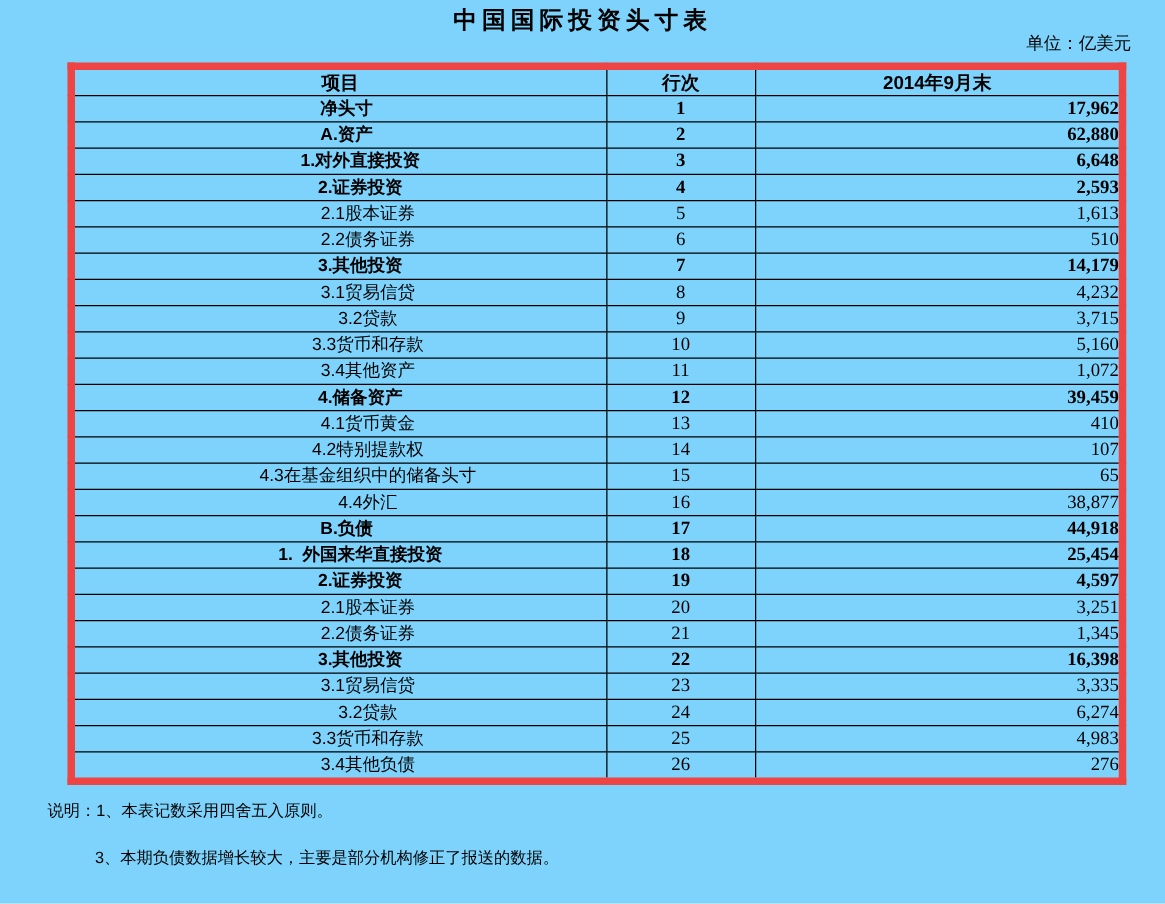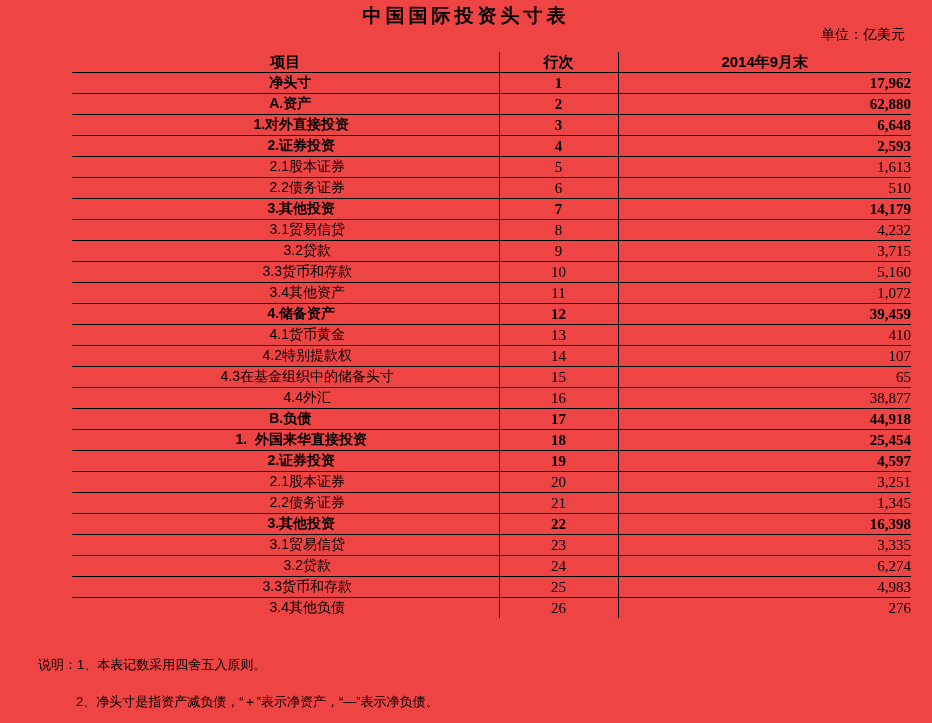--- a/index.html
+++ b/index.html
@@ -4,21 +4,21 @@
 <style>
   html, body {
     margin: 0;
     padding: 0;
     background: #ffffff;
   }
   .page {
     position: relative;
     width: 932px;
     height: 723px;
-    background: #ef4444;
+    background: #7dd3fc;
     color: #000000;
     font-family: "Liberation Sans", sans-serif;
     overflow: hidden;
   }
   .title {
     position: absolute;
     top: 3px;
     left: 0;
     width: 932px;
     text-align: center;
@@ -29,26 +29,26 @@
   }
   .unit {
     position: absolute;
     top: 26px;
     right: 27px;
     font-size: 14px;
     font-family: "Liberation Sans", sans-serif;
   }
   table.iip {
     position: absolute;
-    left: 70px;
+    left: 54px;
     top: 50px;
     width: 841px;
     border-collapse: collapse;
     table-layout: fixed;
-    border: 2px solid #ef4444;
+    border: 6px solid #ef4444;
   }
   table.iip th, table.iip td {
     border: 1px solid #000000;
     height: 20px;
     padding: 0;
     overflow: hidden;
     vertical-align: middle;
   }
   table.iip th {
     font-size: 15px;
@@ -79,21 +79,21 @@
   tr.bold td.item { font-weight: bold; }
   tr.bold td.line { font-weight: bold; }
   tr.bold td.value { font-weight: bold; margin-left: 48px; }
   .notes {
     position: absolute;
     left: 38px;
     top: 640px;
     font-size: 13px;
     font-family: "Liberation Sans", sans-serif;
   }
-  .note { margin: 16px 0 19px 0; white-space: pre; }
+  .note { margin: 0 0 19px 0; white-space: pre; }
   .note.sub { padding-left: 38px; }
 </style>
 </head>
 <body>
 
 <div class="page">
 
   <div class="title">中国国际投资头寸表</div>
 
   <div class="unit">单位：亿美元</div>
@@ -240,17 +240,16 @@
         <tr>
           <td class="item indent2">3.4其他负债</td>
           <td class="line">26</td>
           <td class="value">276</td>
         </tr>
       </tbody>
   </table>
 
   <div class="notes">
     <div class="note">说明：1、本表记数采用四舍五入原则。</div>
-    <div class="note sub">2、净头寸是指资产减负债，“＋”表示净资产，“—”表示净负债。</div>
     <div class="note sub">3、本期负债数据增长较大，主要是部分机构修正了报送的数据。</div>
   </div>
 
 </div>
 
 </body></html>

